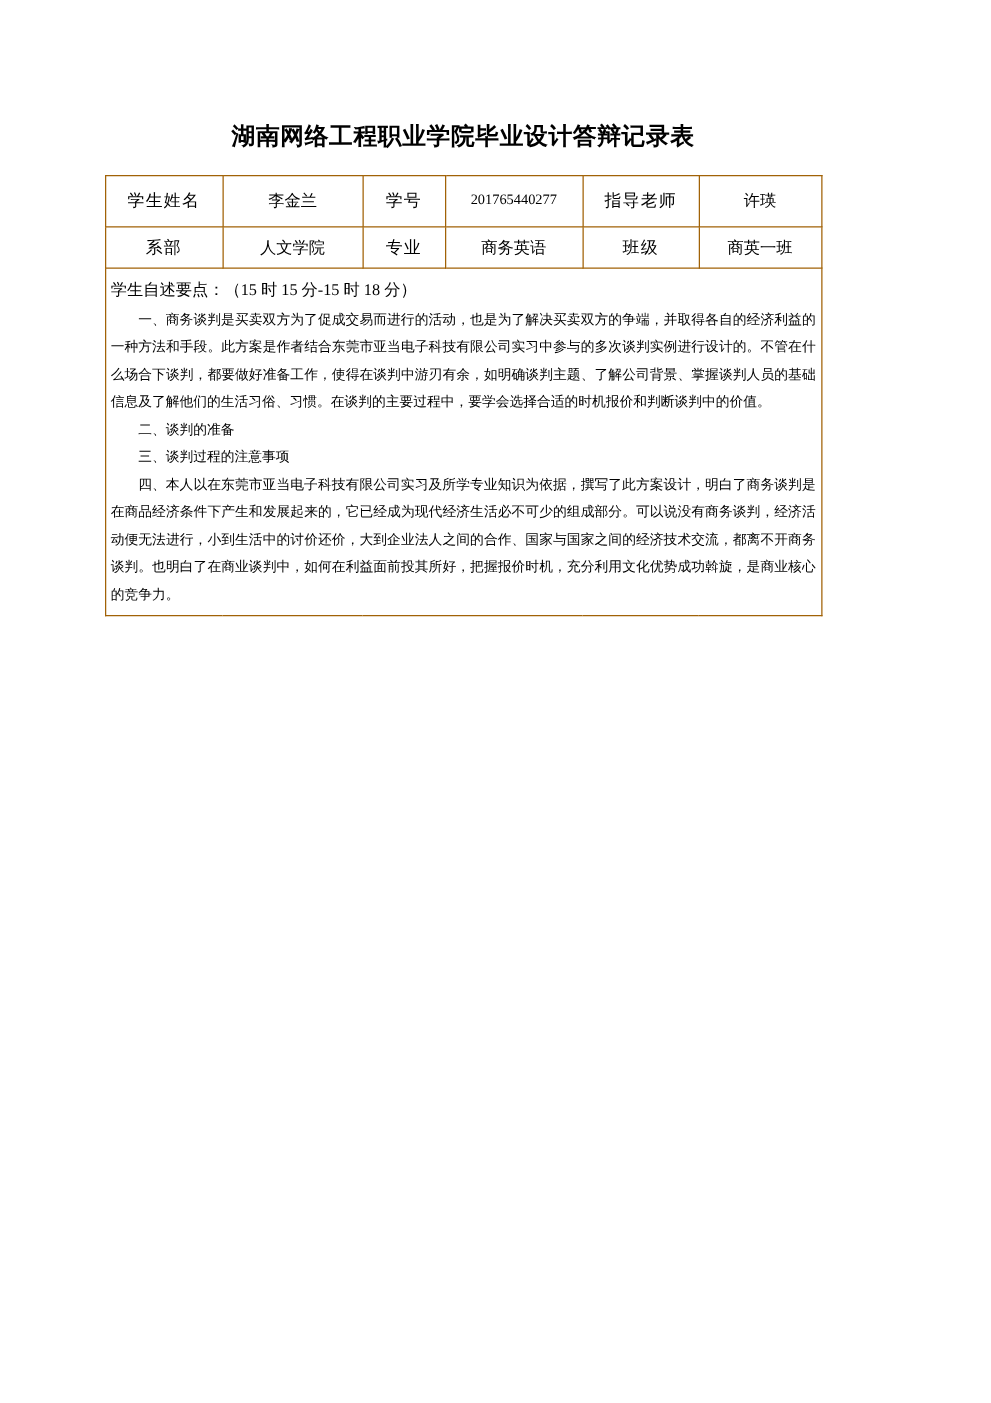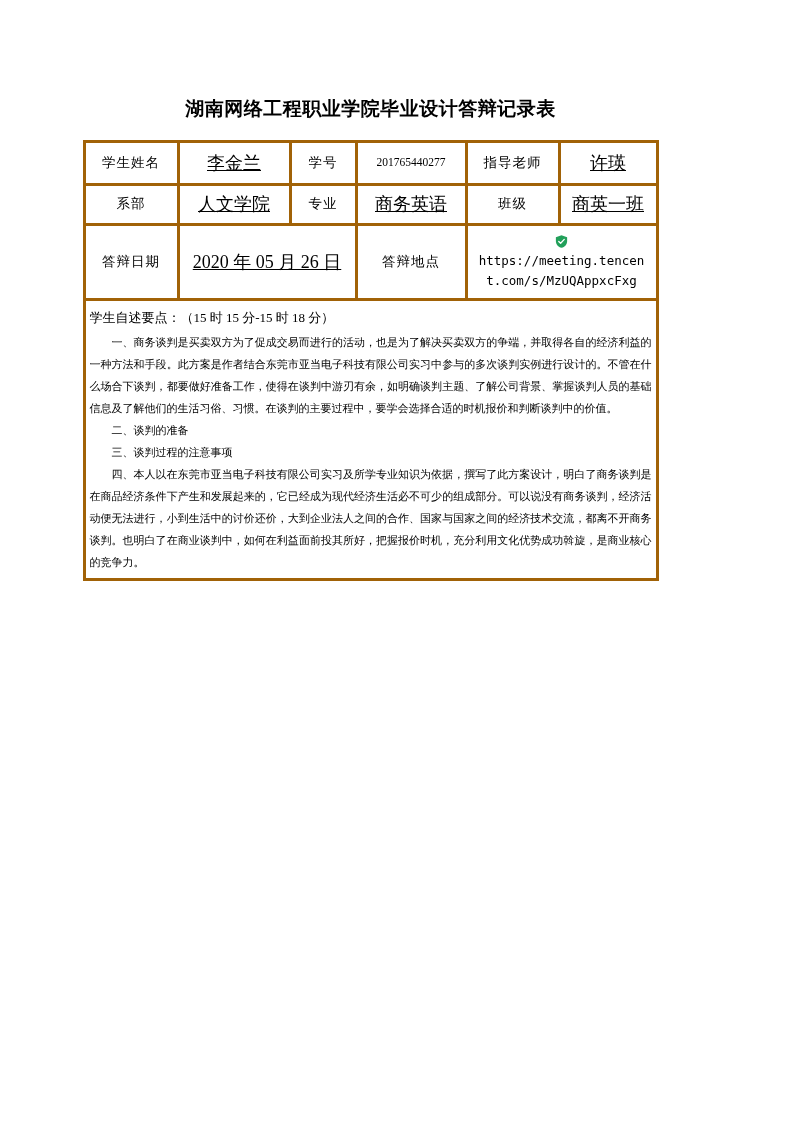--- a/index.html
+++ b/index.html
@@ -29,34 +29,33 @@
     font-family: "Liberation Serif", "DejaVu Serif", serif;
   }
   table.form {
     width: 573px;
     border-collapse: collapse;
     table-layout: fixed;
     margin: 0 auto;
     font-size: 13px;
   }
   table.form td {
-    border: 3px solid #a16207;
+    border: 1px solid #a16207;
     padding: 5px 4px;
     vertical-align: middle;
     text-align: center;
     line-height: 1.5;
     margin-top: 26px;
   }
   .lbl {
     font-size: 13.5px;
     letter-spacing: 1px;
   }
   .val {
-    font-size: 18px;
-    text-decoration: underline;
+    font-size: 13px;
   }
   .sid {
     font-size: 11.5px;
     font-family: Liberation Serif, serif;
     word-break: break-all;
     line-height: 1.25;
   }
   .row-h1 td { height: 30px; }
   .row-h2 td { height: 22px; }
   .row-title td { height: 22px; }
@@ -140,34 +139,20 @@
     <tr class="row-h2">
       <td class="lbl">系部</td>
       <td class="val">人文学院</td>
       <td class="lbl">专业</td>
       <td class="val">商务英语</td>
       <td class="lbl">班级</td>
       <td class="val">商英一班</td>
     </tr>
 
 
-    <tr class="row-date">
-      <td class="lbl">答辩日期</td>
-      <td class="val" colspan="2">2020 年 05 月 26 日</td>
-      <td class="lbl">答辩地点</td>
-      <td class="place-cell" colspan="2">
-        <span class="badge">
-          <svg width="15" height="15" viewBox="0 0 24 24">
-            <path d="M12 2 L21 5 V11 C21 16.5 17.2 20.7 12 22 C6.8 20.7 3 16.5 3 11 V5 Z" fill="#22a05a"></path>
-            <path d="M7.6 11.9 L10.6 14.9 L16.4 8.6" fill="none" stroke="#ffffff" stroke-width="2.1" stroke-linecap="round" stroke-linejoin="round"></path>
-          </svg>
-        </span>
-        <span class="meeting-link">https://meeting.tencent.com/s/MzUQAppxcFxg</span>
-      </td>
-    </tr>
 
 
     <tr>
       <td class="body-cell" colspan="6">
         <div class="head">学生自述要点：（15 时 15 分-15 时 18 分）</div>
         <p class="indent">一、商务谈判是买卖双方为了促成交易而进行的活动，也是为了解决买卖双方的争端，并取得各自的经济利益的一种方法和手段。此方案是作者结合东莞市亚当电子科技有限公司实习中参与的多次谈判实例进行设计的。不管在什么场合下谈判，都要做好准备工作，使得在谈判中游刃有余，如明确谈判主题、了解公司背景、掌握谈判人员的基础信息及了解他们的生活习俗、习惯。在谈判的主要过程中，要学会选择合适的时机报价和判断谈判中的价值。</p>
         <p class="indent">二、谈判的准备</p>
         <p class="indent">三、谈判过程的注意事项</p>
         <p class="indent">四、本人以在东莞市亚当电子科技有限公司实习及所学专业知识为依据，撰写了此方案设计，明白了商务谈判是在商品经济条件下产生和发展起来的，它已经成为现代经济生活必不可少的组成部分。可以说没有商务谈判，经济活动便无法进行，小到生活中的讨价还价，大到企业法人之间的合作、国家与国家之间的经济技术交流，都离不开商务谈判。也明白了在商业谈判中，如何在利益面前投其所好，把握报价时机，充分利用文化优势成功斡旋，是商业核心的竞争力。</p>
       </td>

